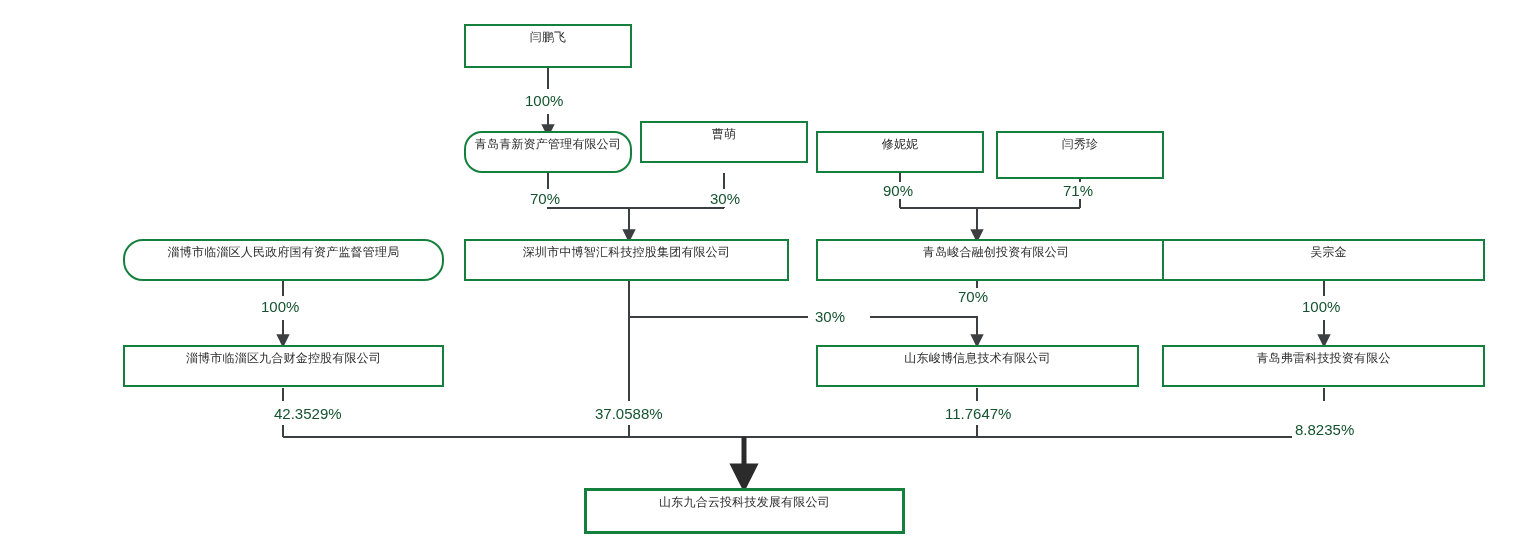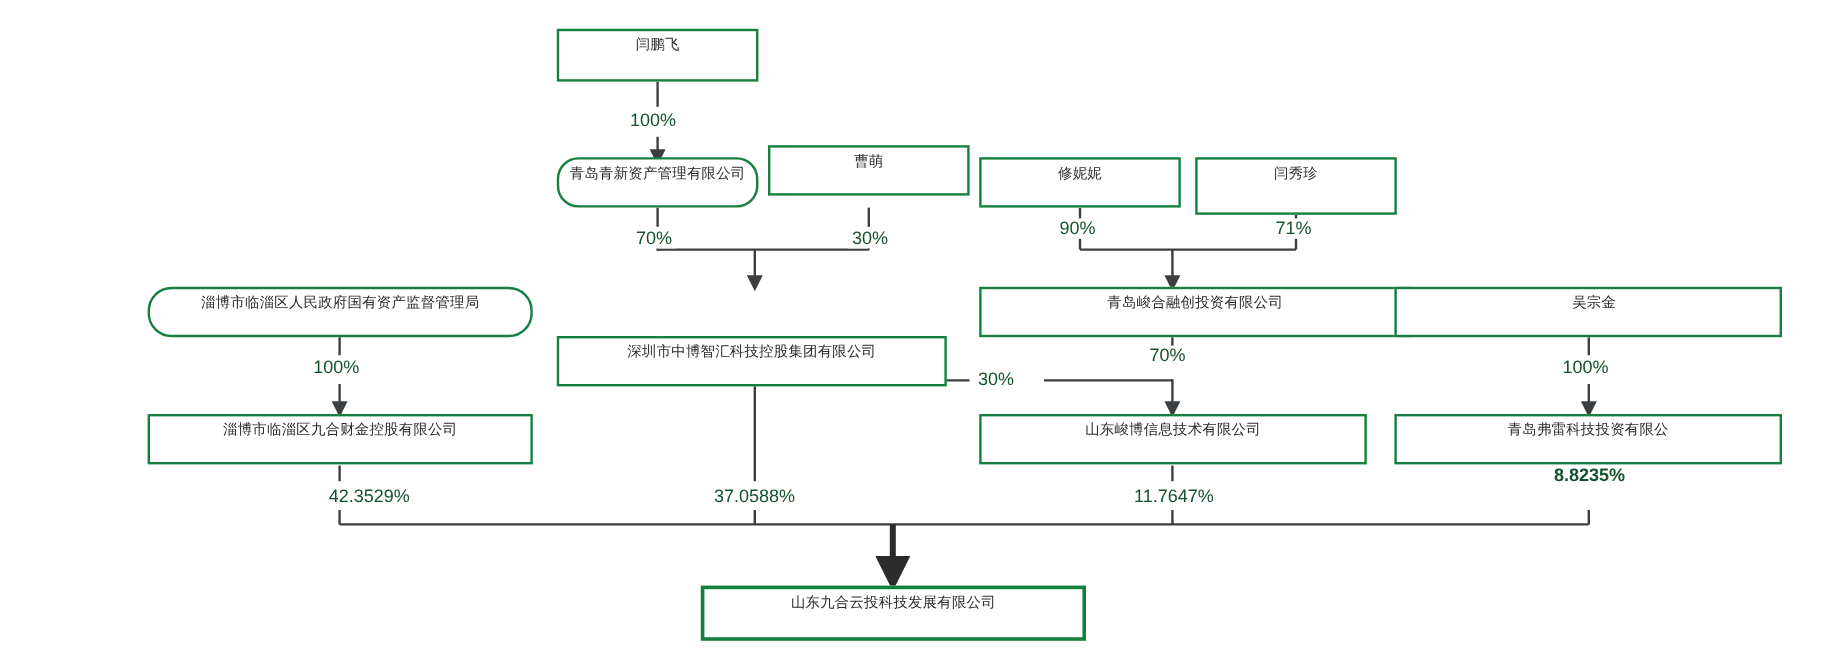--- a/index.html
+++ b/index.html
@@ -119,21 +119,21 @@
   <div class="node" style="left:816px;top:131px;width:168px;height:42px;">
     <span>修妮妮</span>
   </div>
   <div class="node" style="left:996px;top:131px;width:168px;height:48px;">
     <span>闫秀珍</span>
   </div>
 
   <div class="node" style="left:123px;top:239px;width:321px;height:42px;border-radius:20px;">
     <span>淄博市临淄区人民政府国有资产监督管理局</span>
   </div>
-  <div class="node" style="left:464px;top:239px;width:325px;height:42px;margin-top:41px;">
+  <div class="node" style="left:464px;top:239px;width:325px;height:42px;">
     <span>深圳市中博智汇科技控股集团有限公司</span>
   </div>
   <div class="node" style="left:816px;top:239px;width:360px;height:42px;">
     <span>青岛峻合融创投资有限公司</span>
   </div>
   <div class="node" style="left:1162px;top:239px;width:323px;height:42px;padding-left:16px;">
     <span>吴宗金</span>
   </div>
 
   <div class="node" style="left:123px;top:345px;width:321px;height:42px;">
@@ -167,15 +167,15 @@
   <div class="edge-label" style="left:812px;top:308px;">30%</div>
 
   <div class="edge-label" style="left:1299px;top:298px;">100%</div>
 
   <div class="edge-label" style="left:247px;top:405px;margin-left:24px;">42.3529%</div>
 
   <div class="edge-label" style="left:592px;top:405px;">37.0588%</div>
 
   <div class="edge-label" style="left:942px;top:405px;">11.7647%</div>
 
-  <div class="edge-label" style="left:1292px;top:388px;font-weight:bold;">8.8235%</div>
+  <div class="edge-label" style="left:1292px;top:421px;">8.8235%</div>
 
 </div>
 
 </body></html>

